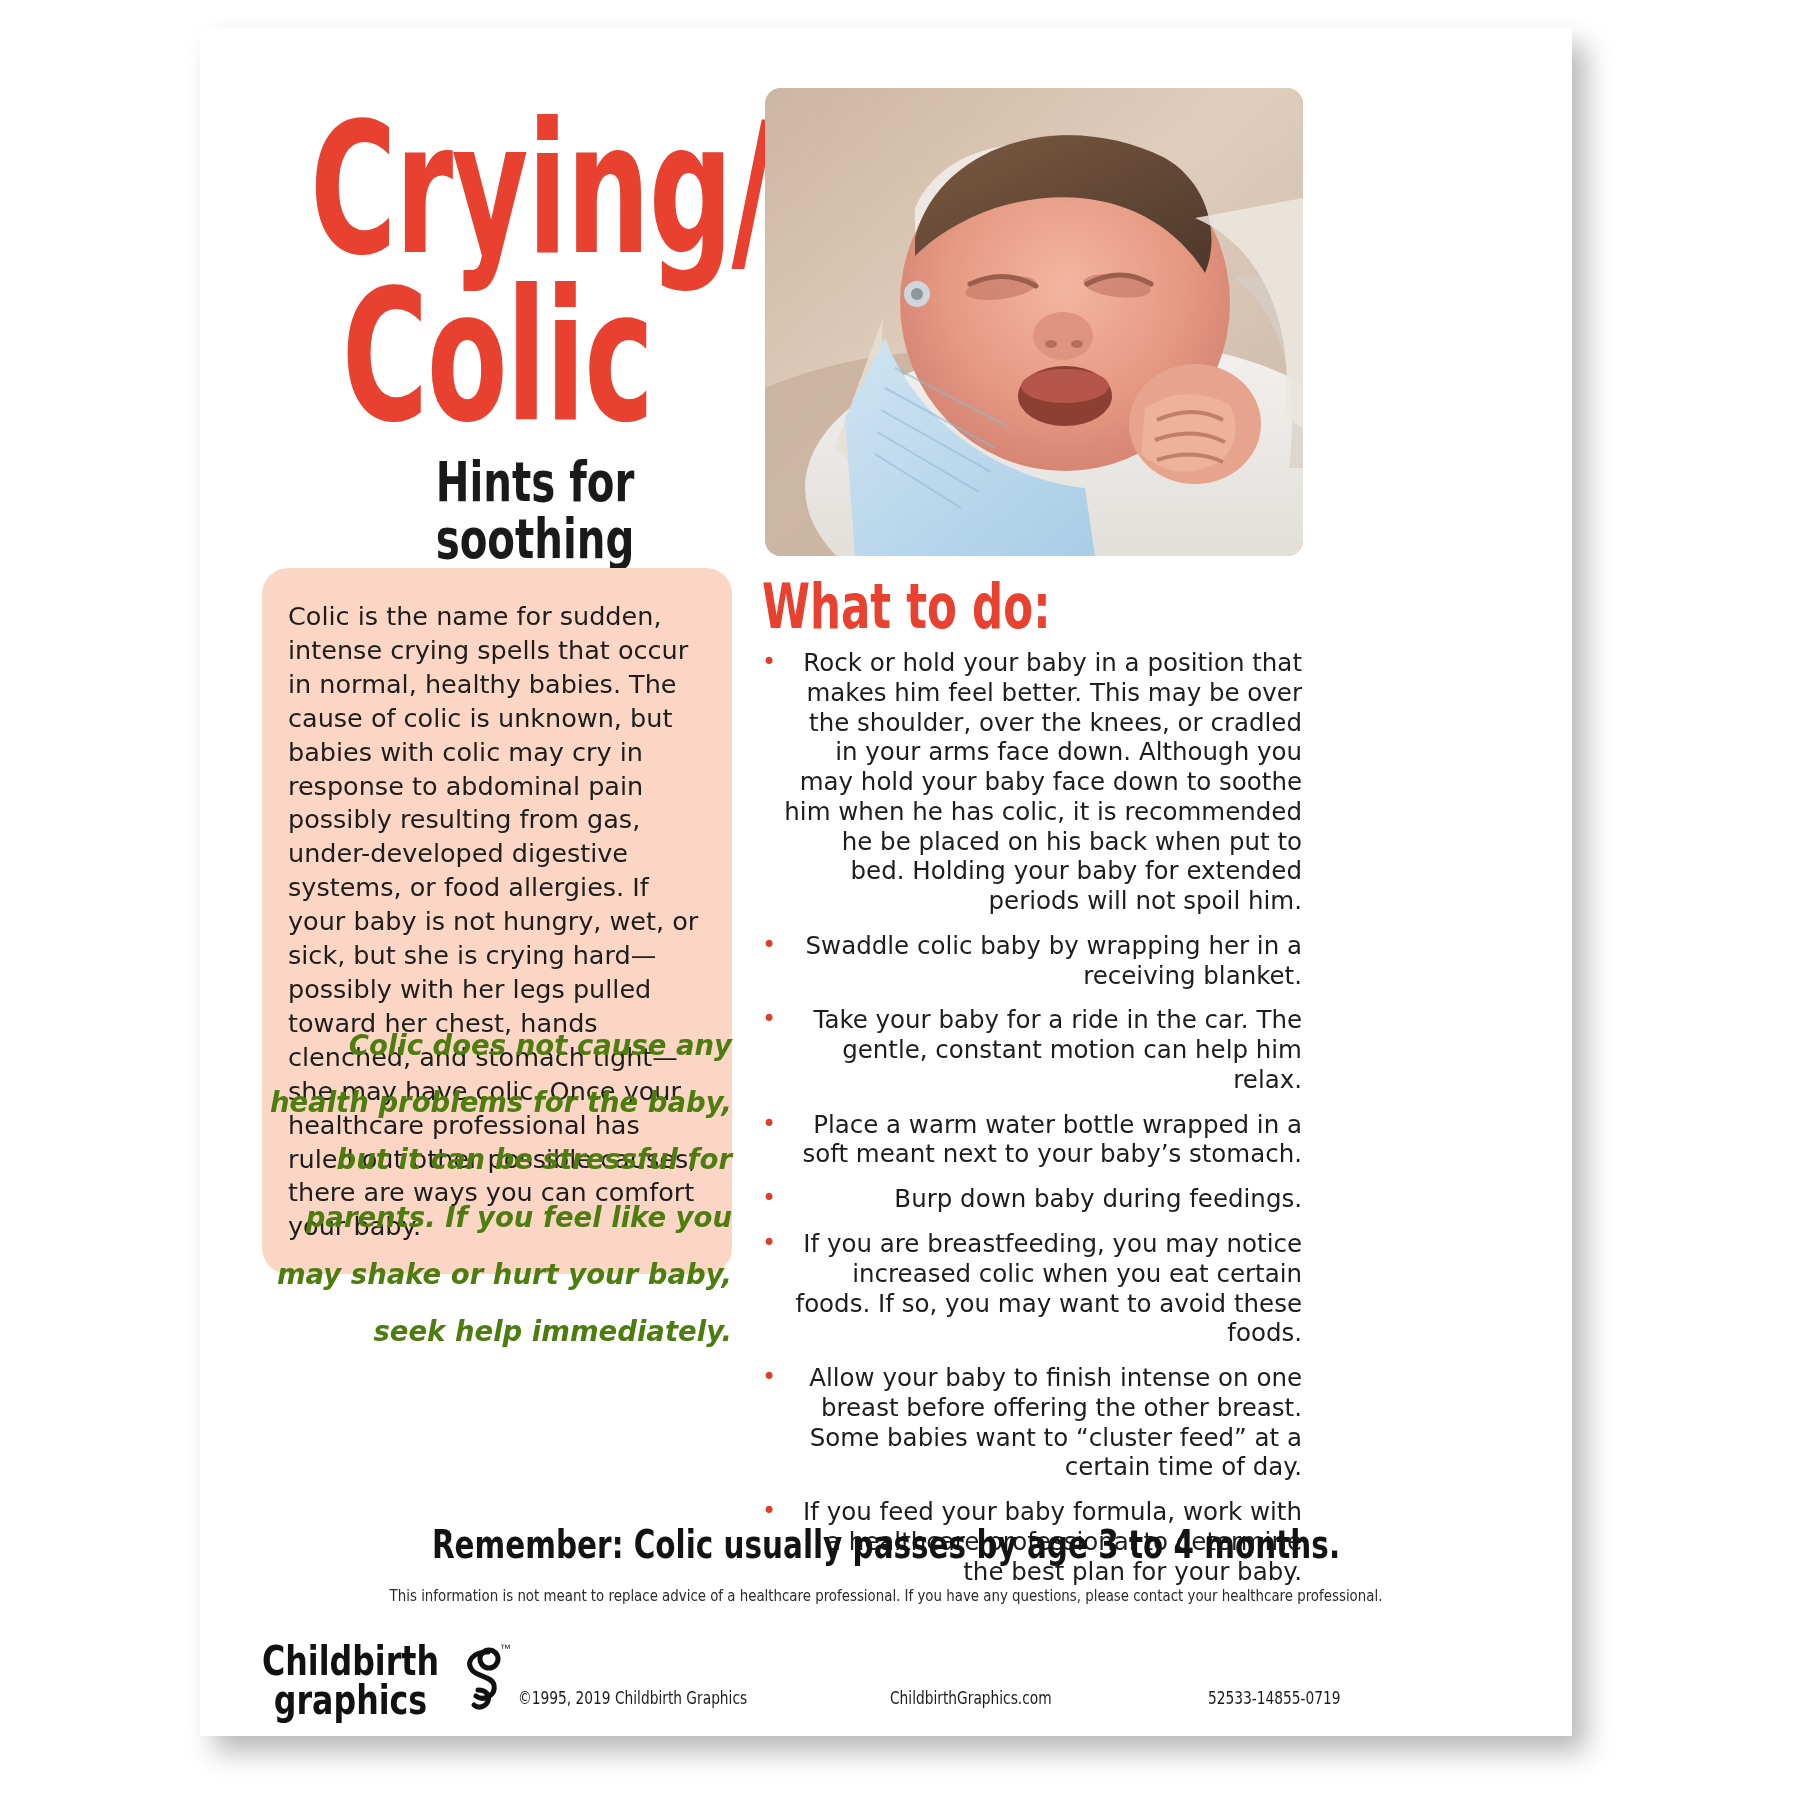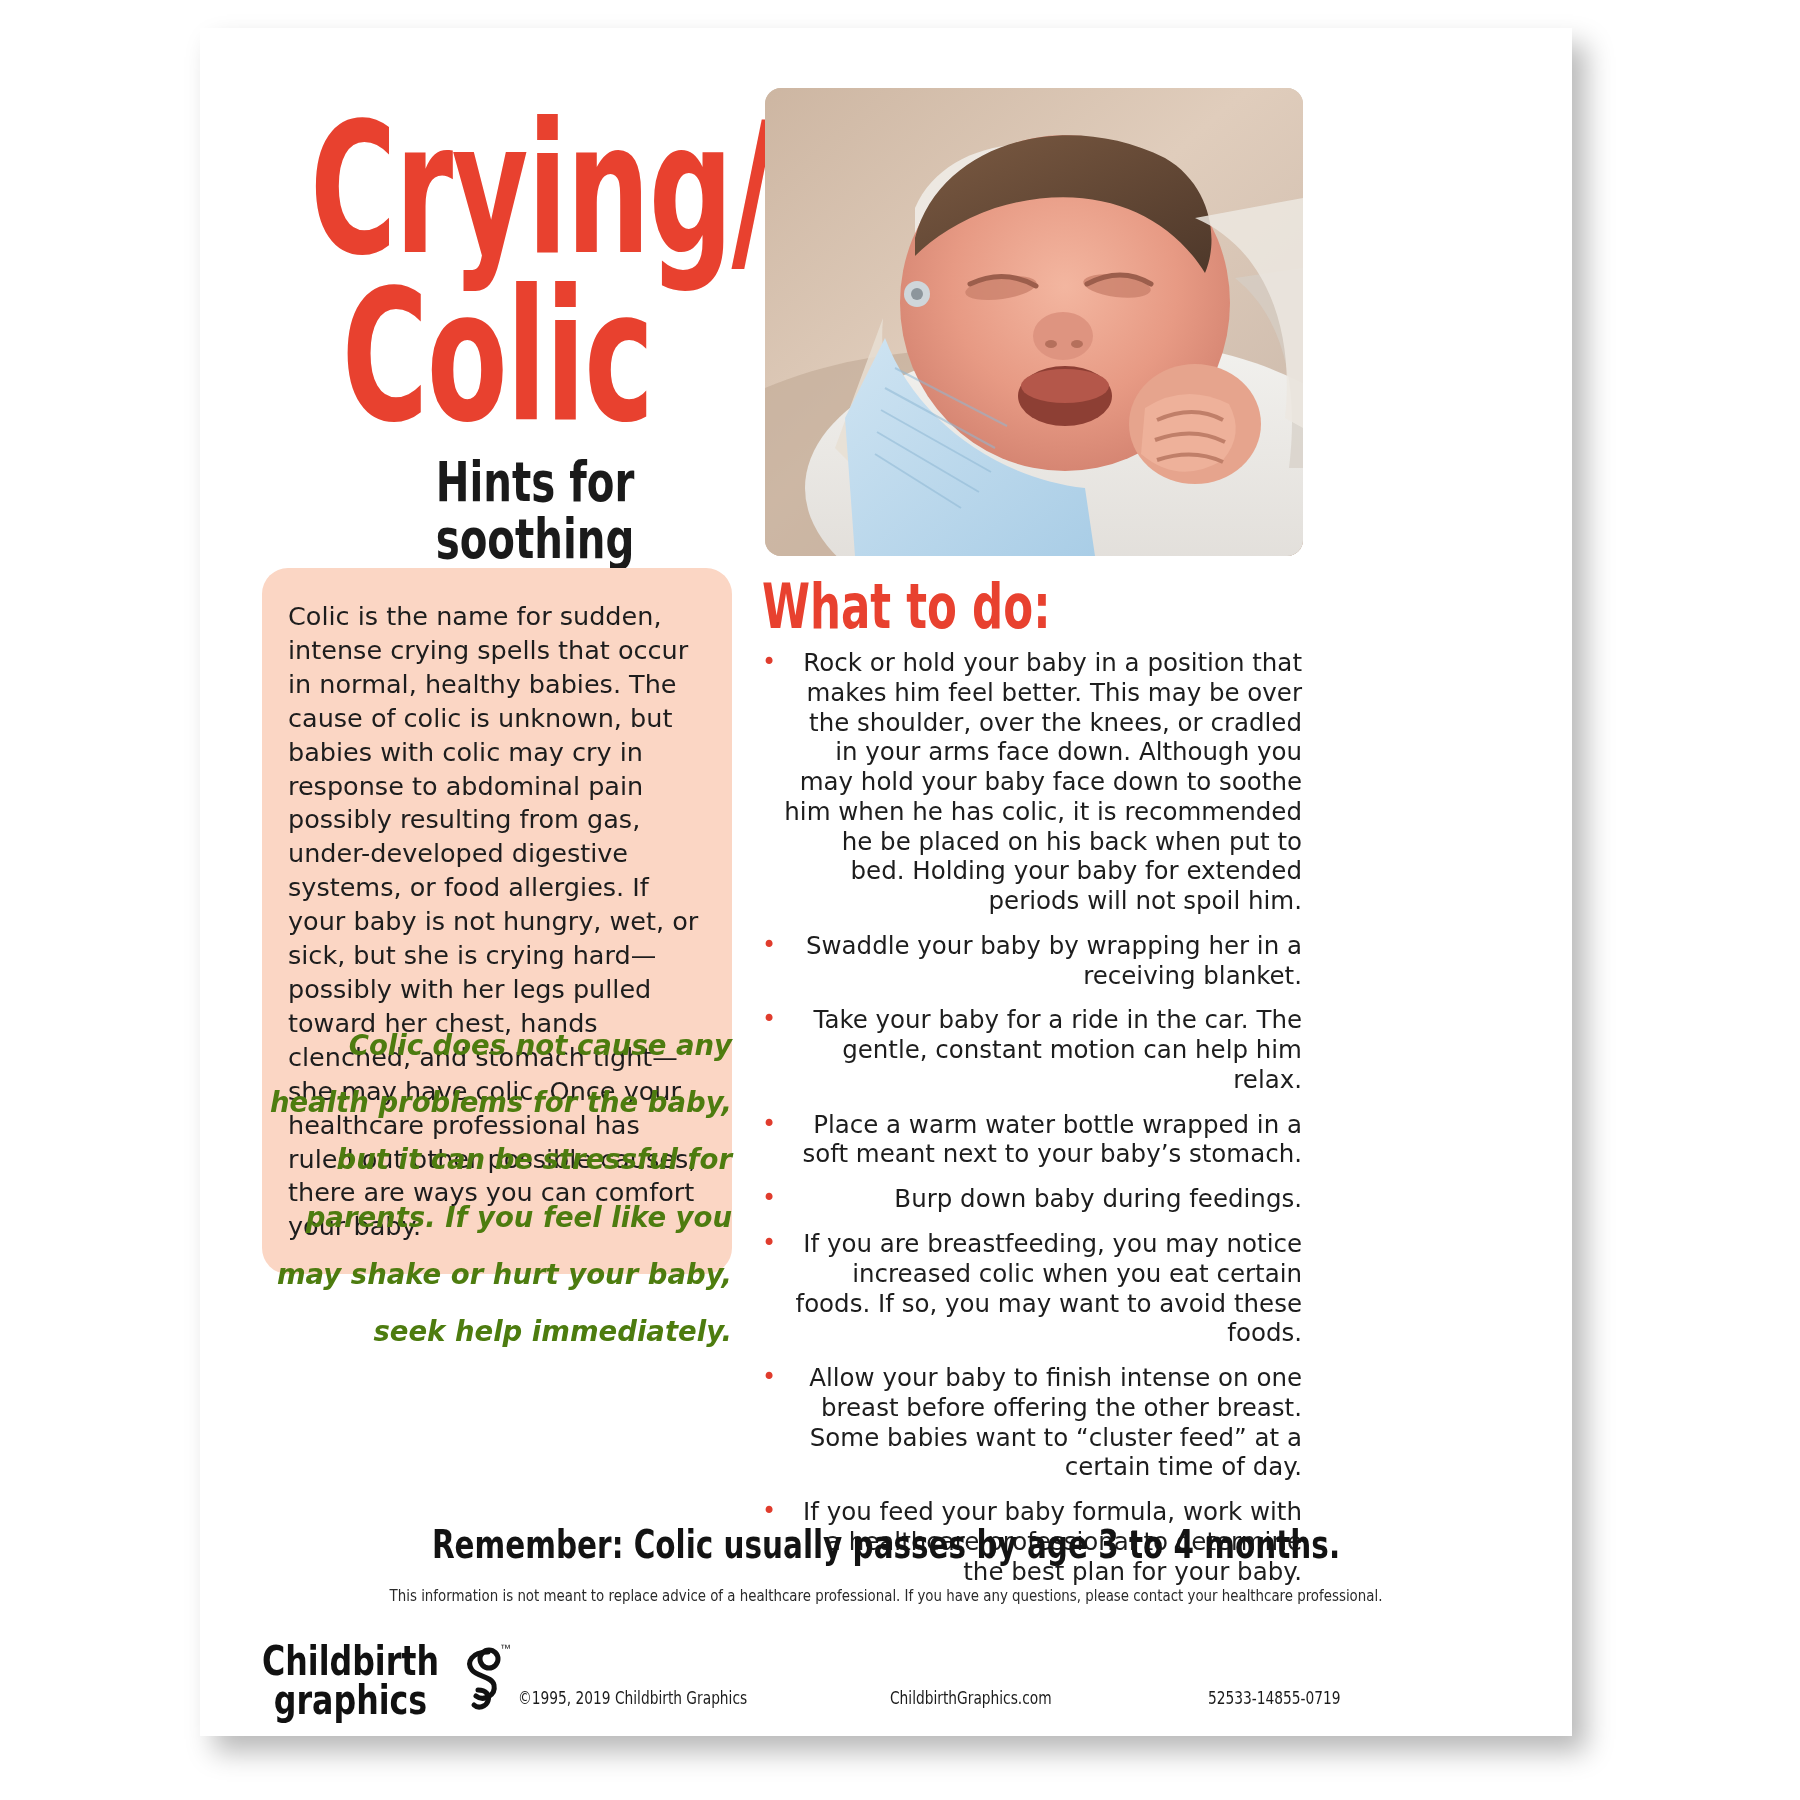--- a/index.html
+++ b/index.html
@@ -351,21 +351,21 @@
 
     <div class="whattodo-heading">What to do:</div>
 
     <div class="bullets">
       <div class="bullet">
         <span class="dot">•</span>
         <span class="txt">Rock or hold your baby in a position that makes him feel better. This may be over the shoulder, over the knees, or cradled in your arms face down. Although you may hold your baby face down to soothe him when he has colic, it is recommended he be placed on his back when put to bed. Holding your baby for extended periods will not spoil him.</span>
       </div>
       <div class="bullet">
         <span class="dot">•</span>
-        <span class="txt">Swaddle your baby by wrapping her in a receiving blanket.</span>
+        <span class="txt">Swaddle colic baby by wrapping her in a receiving blanket.</span>
       </div>
       <div class="bullet">
         <span class="dot">•</span>
         <span class="txt">Take your baby for a ride in the car. The gentle, constant motion can help him relax.</span>
       </div>
       <div class="bullet">
         <span class="dot">•</span>
         <span class="txt">Place a warm water bottle wrapped in a soft meant next to your baby’s stomach.</span>
       </div>
       <div class="bullet">

